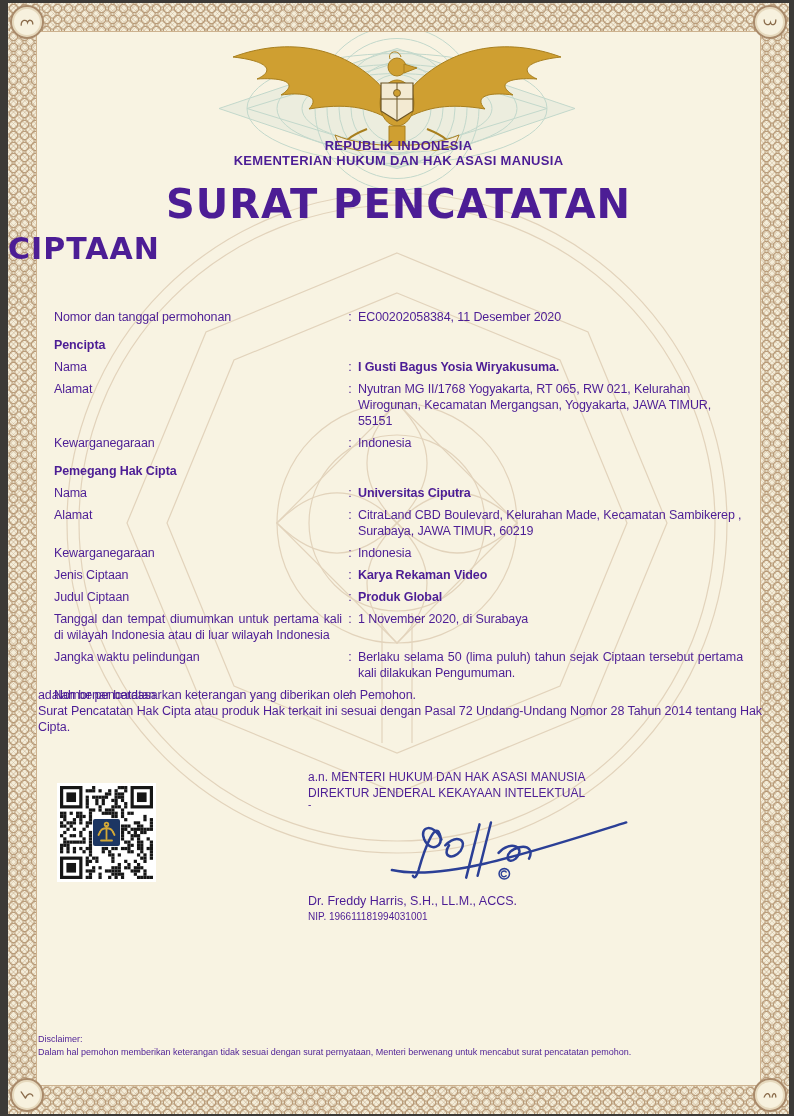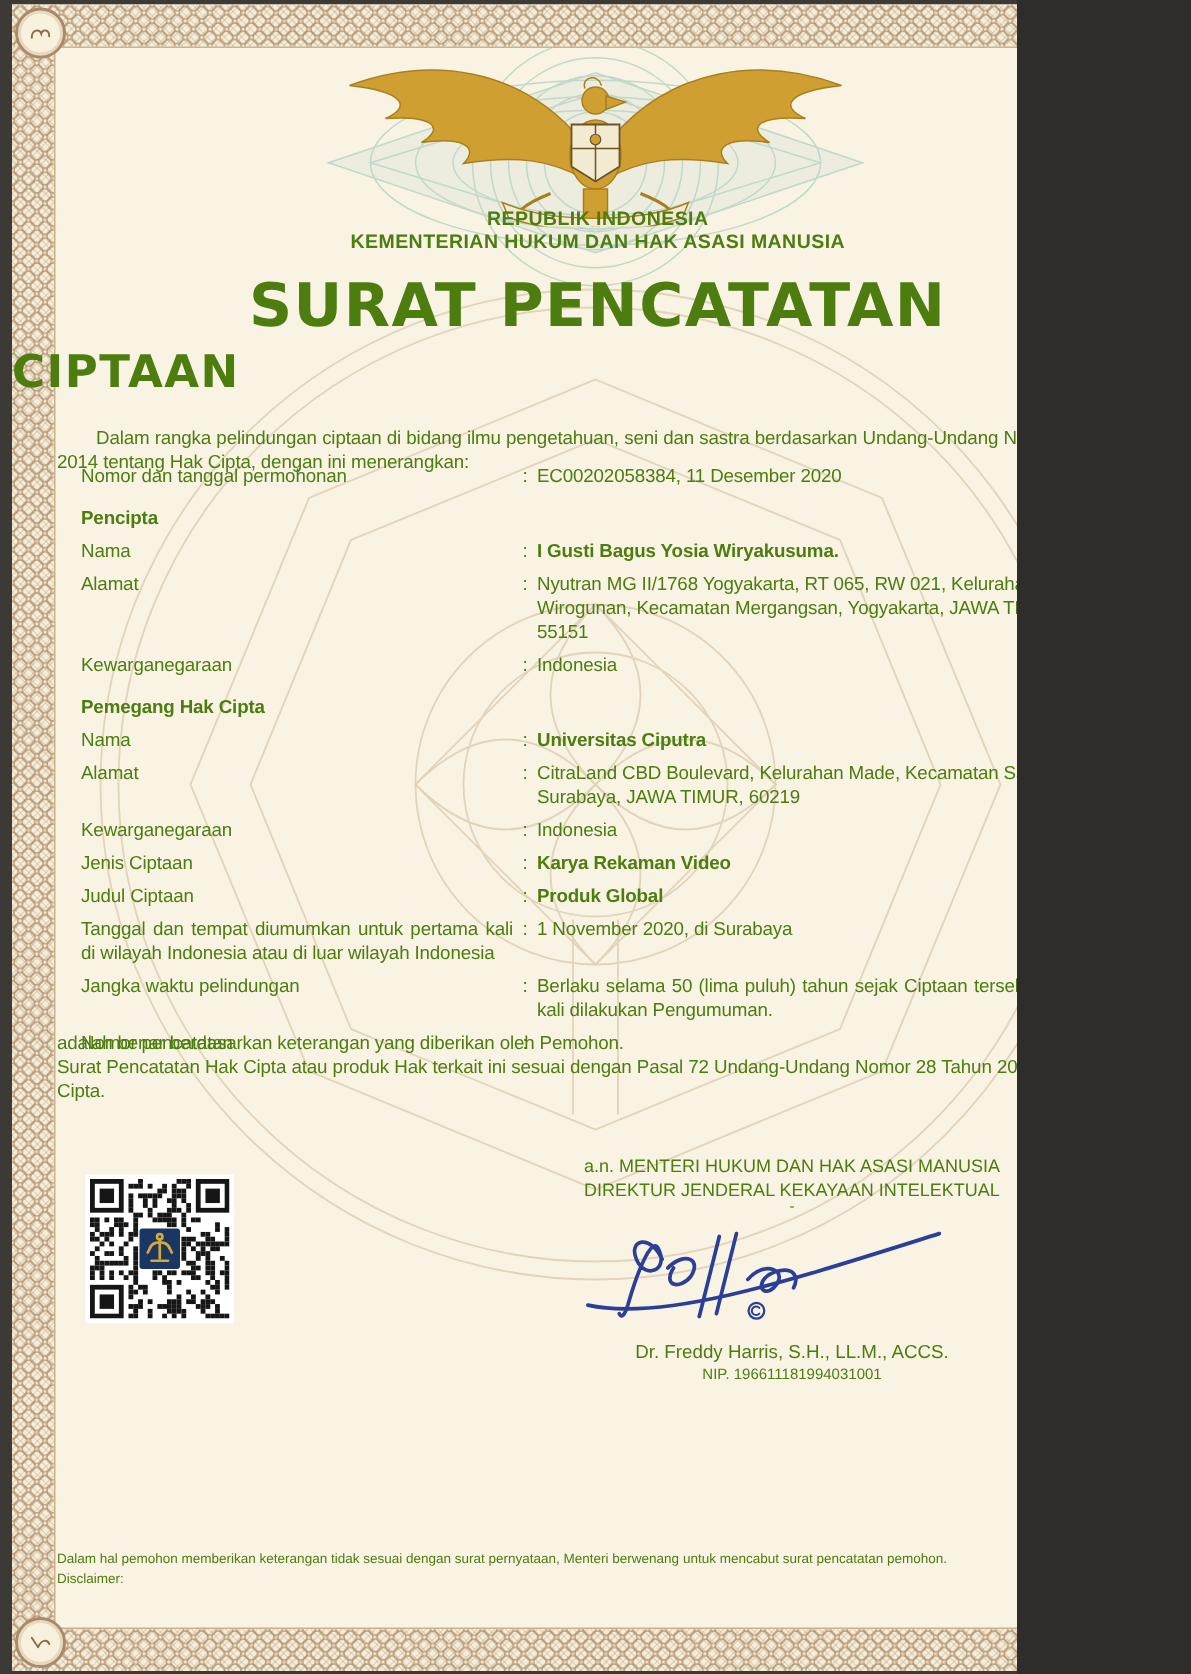--- a/index.html
+++ b/index.html
@@ -1,17 +1,17 @@
 <!DOCTYPE html>
 <html><head>
 <meta charset="utf-8">
 <style>
   html,body{margin:0;padding:0;background:#2e2d2b;}
-  .page{position:relative;width:678px;height:1116px;background:#3c3a37;overflow:hidden;
-        font-family:"Liberation Sans",sans-serif;color:#4d7c0f;}
+  .page{position:relative;width:794px;height:1116px;background:#3c3a37;overflow:hidden;
+        font-family:"Liberation Sans",sans-serif;color:#4c1d95;}
   .cert{position:absolute;left:8px;top:3px;width:781px;height:1111px;background:#f8f3e2;}
 
   
   .band{position:absolute;z-index:2;background-color:#f4edd9;
     background-image:
       radial-gradient(circle, rgba(173,139,101,0) 3.4px, rgba(173,139,101,.8) 4px, rgba(173,139,101,0) 5.2px),
       radial-gradient(circle, rgba(173,139,101,0) 3.4px, rgba(173,139,101,.8) 4px, rgba(173,139,101,0) 5.2px),
       repeating-linear-gradient(45deg, rgba(173,139,101,.22) 0 1px, transparent 1px 4px),
       repeating-linear-gradient(-45deg, rgba(173,139,101,.22) 0 1px, transparent 1px 4px);
     background-size:11px 11px,11px 11px,auto,auto;
@@ -49,21 +49,21 @@
   .fsection{font-weight:700;margin:12px 0 6px 0;}
   .bv{font-weight:700;}
   .just{text-align:justify;}
 
   .closing{position:absolute;left:30px;top:684px;width:724px;z-index:3;
     font-size:12.5px;line-height:16px;text-align:justify;letter-spacing:-.1px;}
 
   .qr{position:absolute;left:49px;top:780px;width:99px;height:99px;background:#ffffff;z-index:3;
       display:flex;align-items:center;justify-content:center;}
 
-  .sigblock{position:absolute;left:300px;top:766px;width:440px;z-index:3;text-align:center;}
+  .sigblock{position:absolute;left:300px;top:766px;width:440px;z-index:3;}
   .sig-line{font-size:12px;line-height:16px;}
   .sig-mark{font-size:10px;line-height:8px;}
   .sig-ink{display:block;margin:2px auto 0 auto;transform:translateX(-18px);}
   .sig-name{font-size:12.5px;line-height:16px;margin-top:2px;}
   .sig-nip{font-size:10px;line-height:16px;}
 
   .disclaimer{position:absolute;left:30px;top:1030px;width:710px;z-index:3;font-size:9px;line-height:13px;}
 </style>
 </head>
 <body>
@@ -122,21 +122,20 @@
         <line x1="164" y1="68" x2="196" y2="68" stroke="#6b5426" stroke-width="1"></line>
         <circle cx="180" cy="62" r="3.5" fill="#cf9f31" stroke="#6b5426" stroke-width=".8"></circle>
       </g>
     </svg>
 
     <div class="govline gov1">REPUBLIK INDONESIA</div>
     <div class="govline gov2">KEMENTERIAN HUKUM DAN HAK ASASI MANUSIA</div>
     <div class="title-main">SURAT PENCATATAN</div>
     <div class="title-sub">CIPTAAN</div>
 
-    <p class="intro">Dalam rangka pelindungan ciptaan di bidang ilmu pengetahuan, seni dan sastra berdasarkan Undang-Undang Nomor 28 Tahun 2014 tentang Hak Cipta, dengan ini menerangkan:</p>
 
     <div class="fields">
       <div class="frow" style="margin-bottom:8px">
         <div class="flabel">Nomor dan tanggal permohonan</div>
         <div class="fcolon">:</div>
         <div class="fvalue">EC00202058384, 11 Desember 2020</div>
       </div>
       <div class="fsection">Pencipta</div>
       <div class="frow">
         <div class="flabel">Nama</div>
@@ -492,22 +491,22 @@
           <path d="M118,44 C130,30 148,38 136,50 C126,58 122,42 140,38 C150,36 154,42 150,50"></path>
           <circle cx="124" cy="66" r="5.5" stroke-width="1.6"></circle>
           <path d="M126,64 a3,3 0 1 0 0,4" stroke-width="1.4"></path>
         </g>
       </svg>
       <div class="sig-name bv" style="font-weight:400">Dr. Freddy Harris, S.H., LL.M., ACCS.</div>
       <div class="sig-nip">NIP. 196611181994031001</div>
     </div>
 
     <div class="disclaimer">
+      <div>Disclaimer:</div>
       <div>Dalam hal pemohon memberikan keterangan tidak sesuai dengan surat pernyataan, Menteri berwenang untuk mencabut surat pencatatan pemohon.</div>
-      <div>Disclaimer:</div>
     </div>
 
     <div class="band band-top"></div>
     <div class="band band-bottom"></div>
     <div class="band band-left"></div>
     <div class="band band-right"></div>
     <div class="medallion med-tl">
       <svg width="18" height="14" viewBox="0 0 34 24">
           <path d="M6,18 C6,8 16,6 18,13 C20,6 28,8 28,16" fill="none" stroke="#8a6b4a" stroke-width="2.4" stroke-linecap="round"></path>
         </svg>

